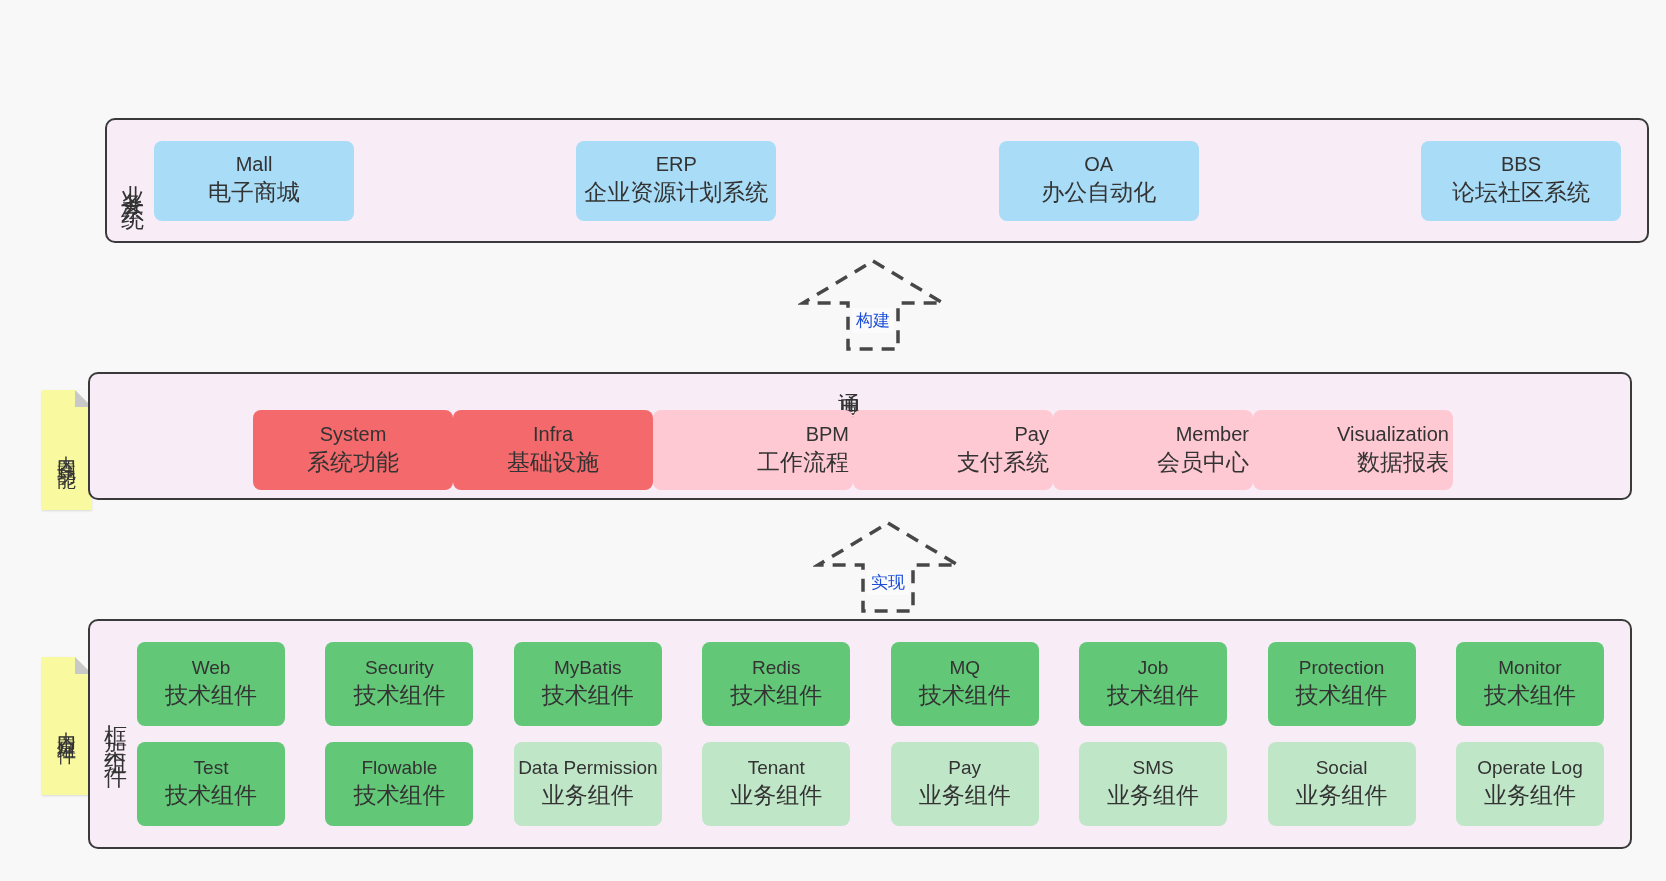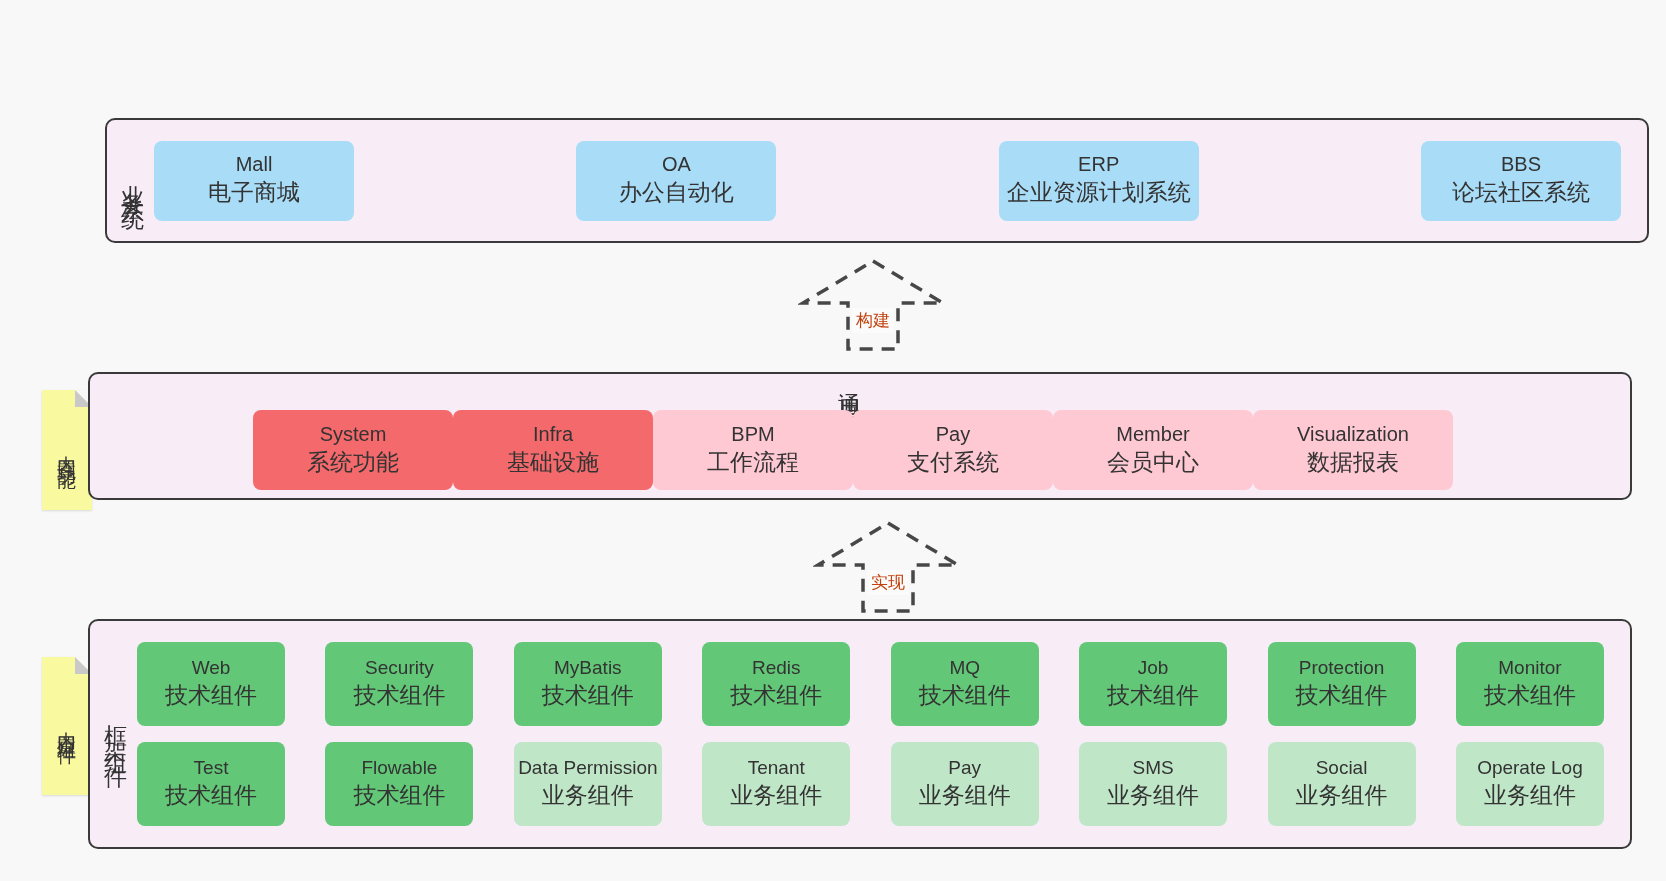--- a/index.html
+++ b/index.html
@@ -38,21 +38,21 @@
     display:flex;flex-direction:column;justify-content:center;align-items:center;
     text-align:center;box-sizing:border-box;padding:2px 4px;
   }
   .box-lg{width:200px;height:80px;}
   .box-sm{width:148px;height:84px;}
   .box-name{font-size:20px;line-height:1.25;}
   .box-sm .box-name{font-size:19px;line-height:1.2;}
   .box-desc{font-size:23px;line-height:1.35;}
   .box[data-variant="blue"]{background:#a9dcf7;}
   .box[data-variant="red"]{background:#f4696b;}
-  .box[data-variant="pink"]{background:#ffc9d3;}
+  .box[data-variant="pink"]{background:#ffc9d3;align-items:flex-end;}
   .box[data-variant="green"]{background:#62c877;}
   .box[data-variant="green-light"]{background:#c0e6c8;}
   
   .sticky{
     position:absolute;width:50px;background:#f9f9a0;z-index:0;
     display:flex;align-items:center;justify-content:center;
     box-shadow:0 1px 2px rgba(0,0,0,0.12);
   }
   #sticky1{left:42px;top:390px;height:120px;}
   #sticky2{left:42px;top:657px;height:138px;}
@@ -68,40 +68,40 @@
     writing-mode:vertical-rl;text-orientation:upright;
     font-size:19px;letter-spacing:5px;line-height:1;color:#333;white-space:nowrap;
   }
   
   .arrow{position:absolute;width:150px;height:96px;z-index:0;}
   #arrow1{left:798px;top:256px;}
   #arrow2{left:813px;top:518px;}
   .arrow svg{width:100%;height:100%;display:block;}
   .arrow-label{
     position:absolute;left:50%;top:54%;transform:translateX(-50%);
-    background:#fbfbfb;padding:1px 4px;font-size:17px;color:#c2410c;white-space:nowrap;
+    background:#fbfbfb;padding:1px 4px;font-size:17px;color:#1d4ed8;white-space:nowrap;
   }
 </style>
 </head>
 <body>
 
 <section class="panel" id="panel1">
   <div class="panel-label">业务系统</div>
   <div class="boxes">
     <div class="box box-lg" data-variant="blue">
       <span class="box-name">Mall</span>
       <span class="box-desc">电子商城</span>
     </div>
     <div class="box box-lg" data-variant="blue">
+      <span class="box-name">ERP</span>
+      <span class="box-desc">企业资源计划系统</span>
+    </div>
+    <div class="box box-lg" data-variant="blue">
       <span class="box-name">OA</span>
       <span class="box-desc">办公自动化</span>
-    </div>
-    <div class="box box-lg" data-variant="blue">
-      <span class="box-name">ERP</span>
-      <span class="box-desc">企业资源计划系统</span>
     </div>
     <div class="box box-lg" data-variant="blue">
       <span class="box-name">BBS</span>
       <span class="box-desc">论坛社区系统</span>
     </div>
   </div>
 </section>
 
 <div class="arrow" id="arrow1">
   <svg viewBox="0 0 150 96">

